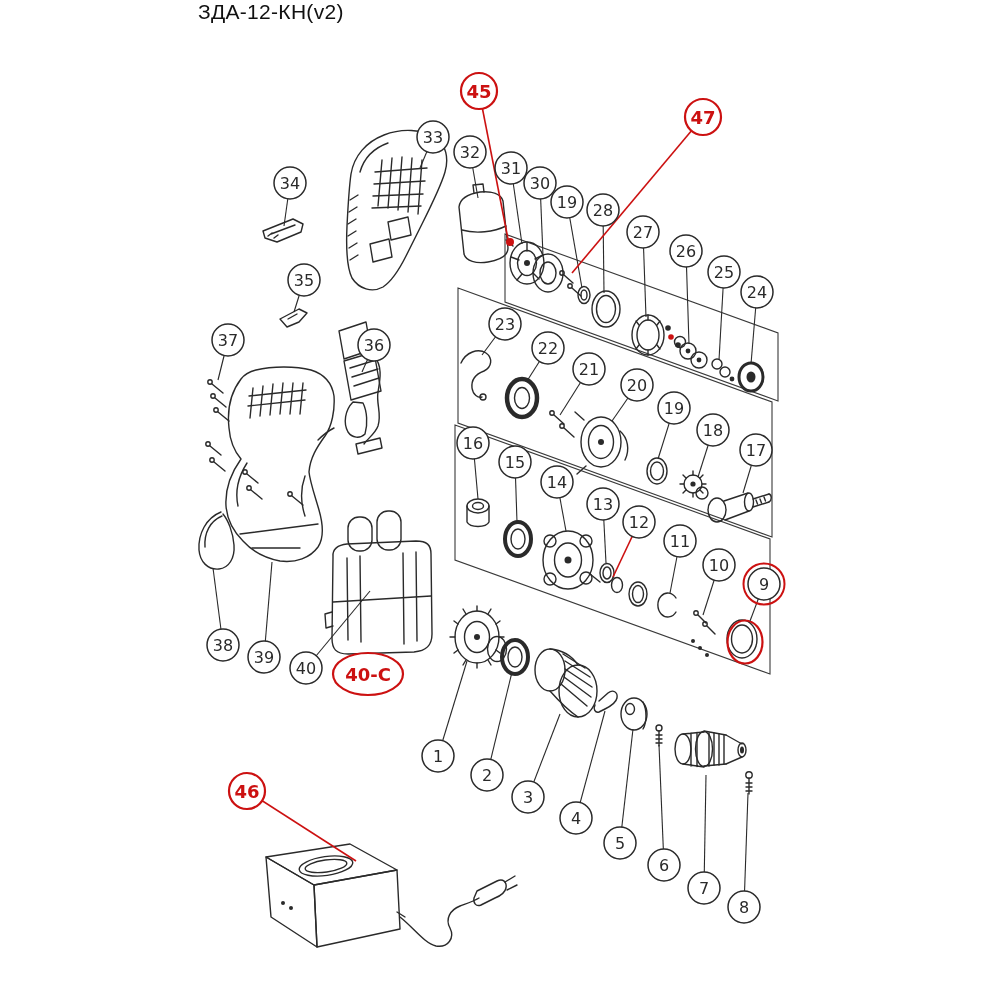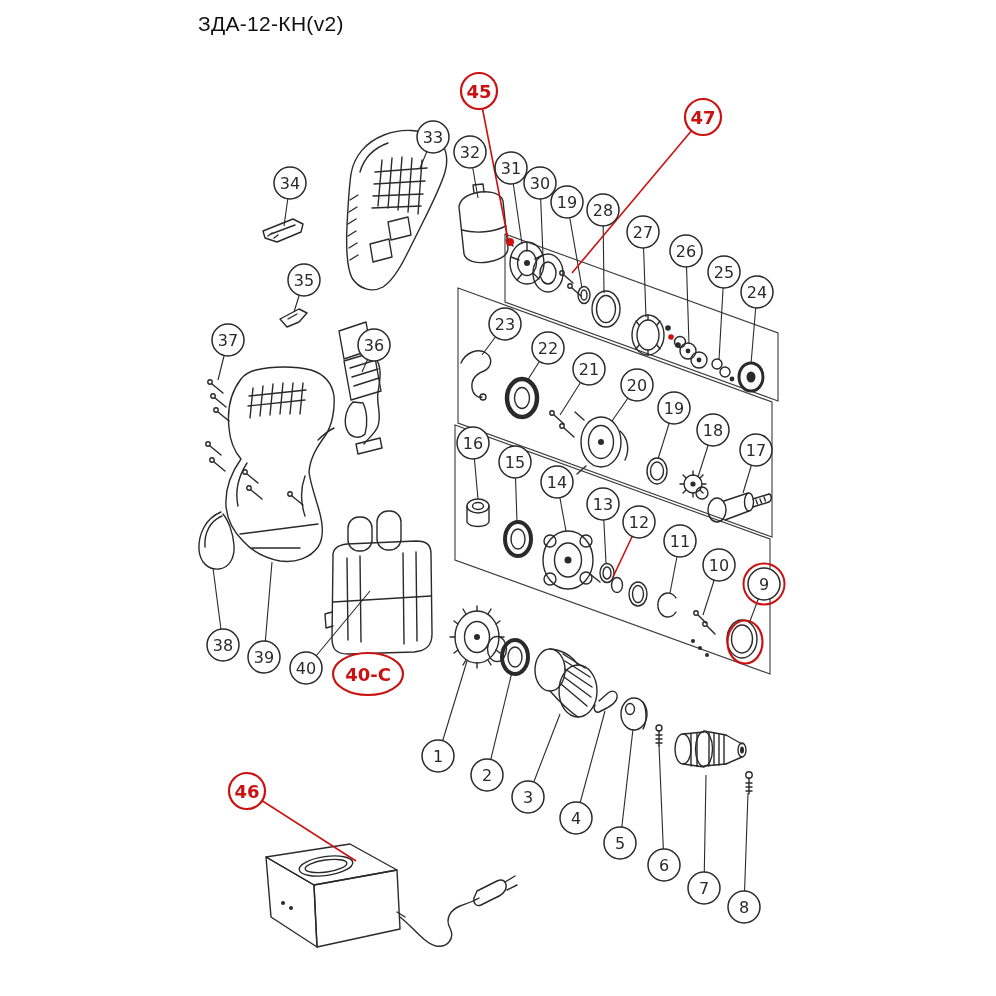--- a/index.html
+++ b/index.html
@@ -1,18 +1,18 @@
 <!DOCTYPE html>
 <html><head>
 <meta charset="utf-8">
 <style>
   html,body{margin:0;padding:0;background:#ffffff;}
   #canvas{position:relative;width:996px;height:996px;background:#ffffff;overflow:hidden;
           font-family:"Liberation Sans", sans-serif;}
-  #title{position:absolute;left:198px;top:12px;font-size:21px;color:#111111;letter-spacing:.3px;}
+  #title{position:absolute;left:198px;top:0;font-size:21px;color:#111111;letter-spacing:.3px;}
   svg{position:absolute;left:0;top:0;}
   .ink{stroke:#2a2a2a;fill:none;stroke-width:1.4;stroke-linecap:round;stroke-linejoin:round;}
   .fillink{fill:#2a2a2a;stroke:none;}
   .red{stroke:#cc1111;fill:none;stroke-linecap:round;}
   .fillred{fill:#cc1111;stroke:none;}
   .box{stroke:#3a3a3a;fill:none;stroke-width:1.1;}
 </style>
 </head>
 <body>
 

